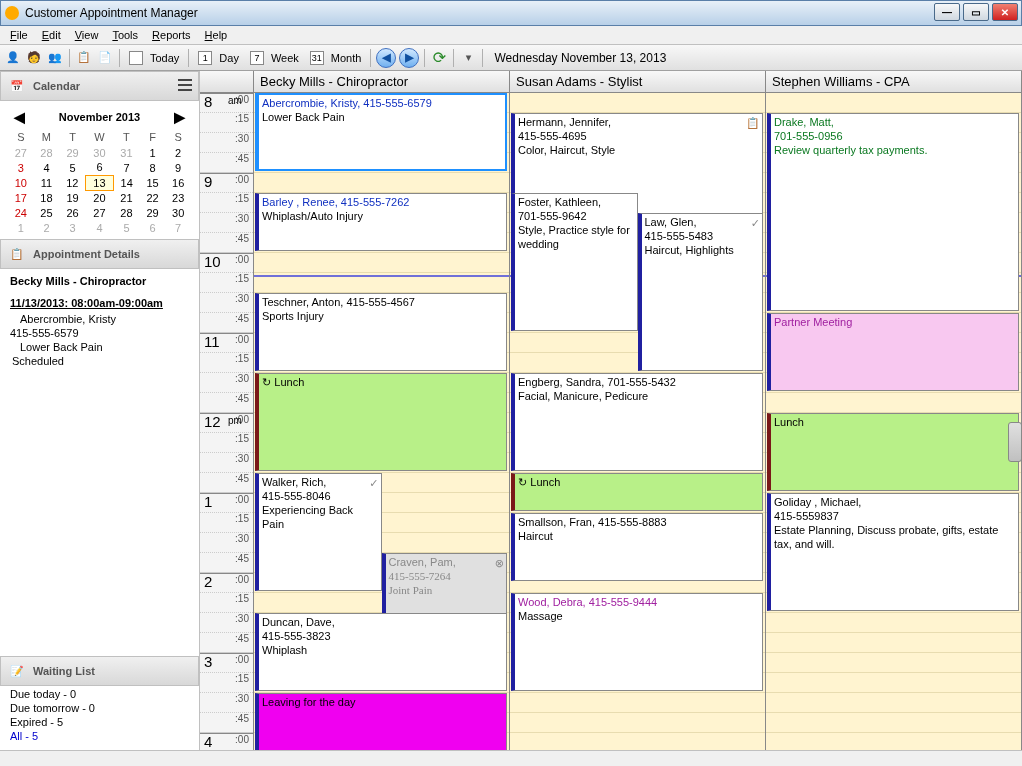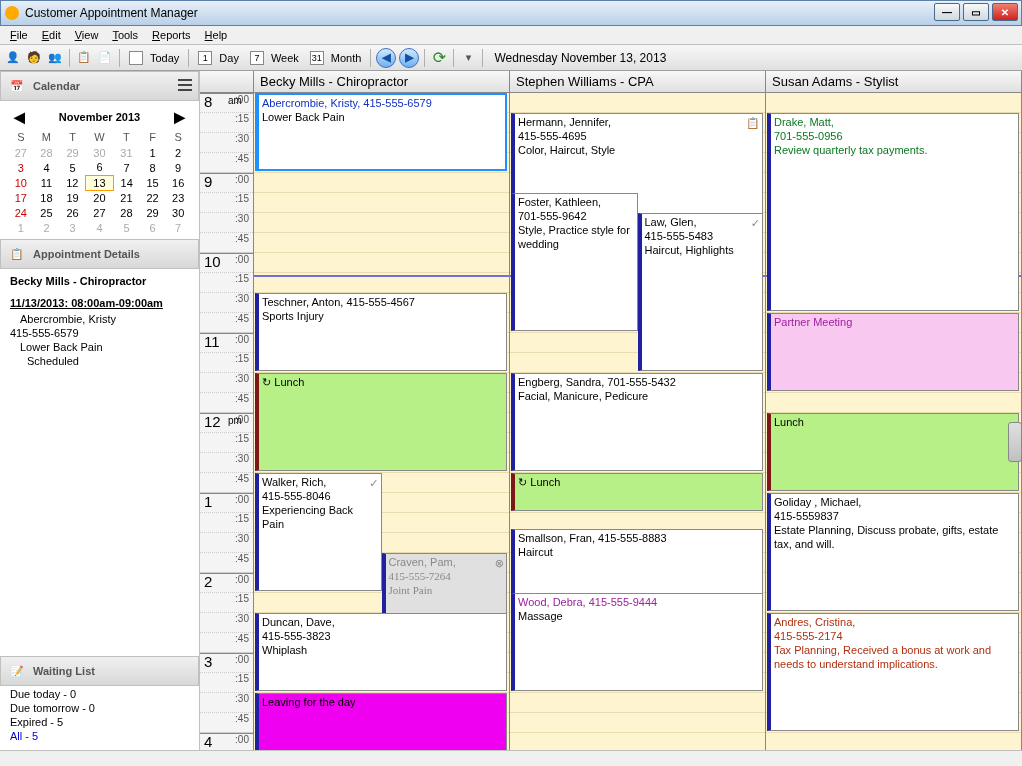--- a/index.html
+++ b/index.html
@@ -235,43 +235,43 @@
     <div class="sb-header">
       <span class="sb-ico">📋</span>
       <span>Appointment Details</span>
     </div>
     <div class="appt-details">
       <div class="person">Becky Mills - Chiropractor</div>
       <div class="dt">11/13/2013: 08:00am-09:00am</div>
       <div style="margin-left:10px">Abercrombie, Kristy</div>
       <div style="margin-left:0">415-555-6579</div>
       <div style="margin-left:10px">Lower Back Pain</div>
-      <div style="margin-left:17px">Scheduled</div>
+      <div style="margin-left:2px">Scheduled</div>
     </div>
 
     <div style="flex:1"></div>
 
     <div class="sb-header">
       <span class="sb-ico">📝</span>
       <span>Waiting List</span>
     </div>
     <div class="waiting">
       <div>Due today - 0</div>
       <div>Due tomorrow - 0</div>
       <div>Expired - 5</div>
       <div class="lnk">All - 5</div>
     </div>
   </div>
 
   <div class="schedule">
     <div class="sched-head">
       <div class="timecol-h"></div>
       <div class="colh">Becky Mills - Chiropractor</div>
+      <div class="colh">Susan Adams - Stylist</div>
       <div class="colh">Stephen Williams - CPA</div>
-      <div class="colh">Susan Adams - Stylist</div>
     </div>
     <div class="sched-body">
       <div class="timecol" id="timecol">
           <div class="hour-row">
             <div class="hour-lbl">8</div>
             <div class="hour-ampm">am</div>
             <div class="qrow" style="border-top: 1px solid rgb(136, 136, 136);">:00</div>
             <div class="qrow">:15</div>
             <div class="qrow">:30</div>
             <div class="qrow">:45</div>
@@ -329,20 +329,24 @@
           <div class="hour-row">
             <div class="hour-lbl">4</div>
             <div class="qrow" style="border-top: 1px solid rgb(136, 136, 136);">:00</div>
           </div>
         </div>
       <div class="daycol" id="col0">
           <div class="nowline" style="top: 182px;"></div>
           <div class="appt selected" style="top: 0px; height: 78px;">
             <div class="n">Abercrombie, Kristy, 415-555-6579</div>
             <div class="t" style="white-space: pre-line;">Lower Back Pain</div>
+          </div>
+          <div class="appt " style="top: 100px; height: 58px;">
+            <div class="n">Barley , Renee, 415-555-7262</div>
+            <div class="t" style="white-space: pre-line;">Whiplash/Auto Injury</div>
           </div>
           <div class="appt " style="top: 200px; height: 78px;">
             <div class="t">Teschner, Anton, 415-555-4567</div>
             <div class="t" style="white-space: pre-line;">Sports Injury</div>
           </div>
           <div class="appt green-bg" style="top: 280px; height: 98px;">
             <div class="t">↻ Lunch</div>
           </div>
           <div class="appt " style="top: 380px; height: 118px; right: 50%;">
             <div class="t">Walker, Rich,</div>
@@ -384,21 +388,21 @@
 Haircut, Highlights</div>
             <div class="corner">✓</div>
           </div>
           <div class="appt " style="top: 280px; height: 98px;">
             <div class="t">Engberg, Sandra, 701-555-5432</div>
             <div class="t" style="white-space: pre-line;">Facial, Manicure, Pedicure</div>
           </div>
           <div class="appt green-bg" style="top: 380px; height: 38px;">
             <div class="t">↻ Lunch</div>
           </div>
-          <div class="appt " style="top: 436px; height: 80px;">
+          <div class="appt " style="top: 420px; height: 68px;">
             <div class="t">Smallson, Fran, 415-555-8883</div>
             <div class="t" style="white-space: pre-line;">Haircut</div>
           </div>
           <div class="appt " style="top: 500px; height: 98px;">
             <div class="pn">Wood, Debra, 415-555-9444</div>
             <div class="t" style="white-space: pre-line;">Massage</div>
           </div>
         </div>
       <div class="daycol" id="col2">
           <div class="nowline" style="top: 182px;"></div>
@@ -411,24 +415,19 @@
             <div class="pn">Partner Meeting</div>
           </div>
           <div class="appt green-bg" style="top: 320px; height: 78px;">
             <div class="t">Lunch</div>
           </div>
           <div class="appt " style="top: 400px; height: 118px;">
             <div class="t">Goliday , Michael,</div>
             <div class="t" style="white-space: pre-line;">415-5559837
 Estate Planning, Discuss probate, gifts, estate tax, and will.</div>
           </div>
-          <div class="appt " style="top: 520px; height: 118px;">
-            <div class="rn">Andres, Cristina,</div>
-            <div class="rn" style="white-space: pre-line;">415-555-2174
-Tax Planning, Received a bonus at work and needs to understand implications.</div>
-          </div>
         </div>
       <div class="scrollgrip"></div>
     </div>
   </div>
 </div>
 
 <div class="statusbar"></div>
 
 </body></html>

